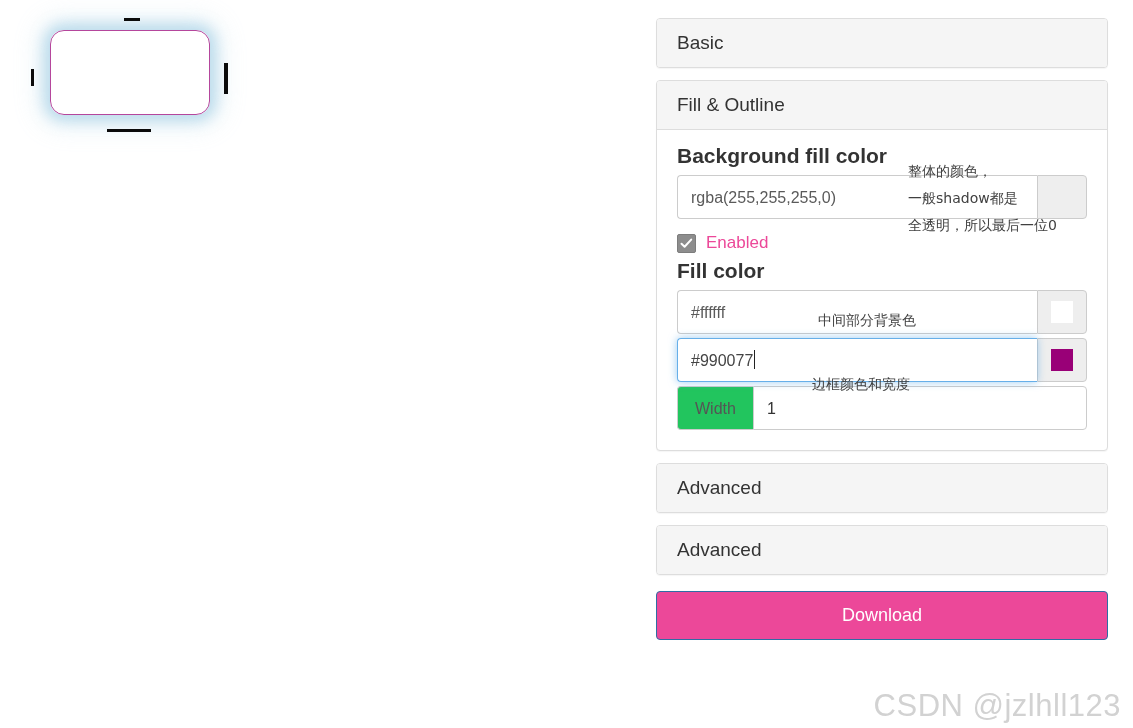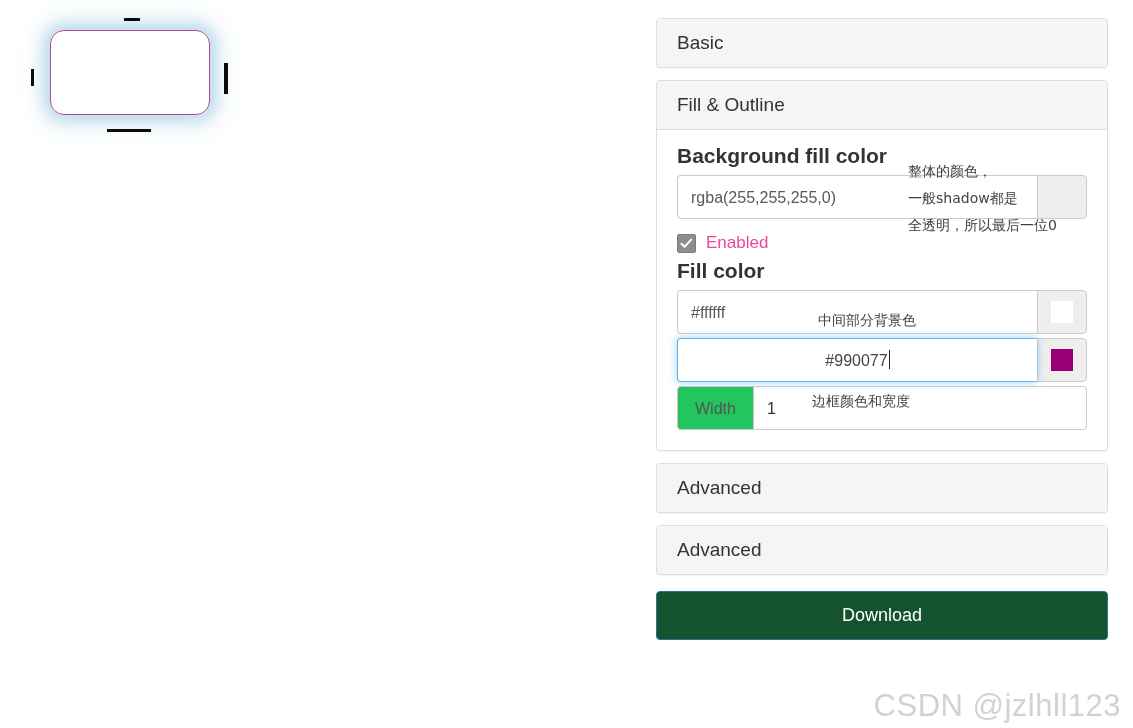--- a/index.html
+++ b/index.html
@@ -148,21 +148,20 @@
     overflow: hidden;
   }
   .input-group.focused .form-control {
     border: 1px solid #66afe9;
     border-right: none;
     border-radius: 4px 0 0 4px;
     box-shadow: 0 0 8px rgba(102,175,233,0.65);
     position: relative;
     z-index: 3;
     color: #444444;
-    text-align: center;
   }
   .caret {
     display: inline-block;
     width: 1px;
     height: 19px;
     background: #222222;
     vertical-align: -3px;
     margin-left: 1px;
   }
   .input-group-addon {
@@ -242,40 +241,40 @@
   
   .btn-download {
     display: block;
     width: 100%;
     box-sizing: border-box;
     margin-top: 16px;
     padding: 13px 0;
     text-align: center;
     font-size: 18px;
     color: #ffffff;
-    background: #14532d;
+    background: #ec4899;
     border: 1px solid #2e6da4;
     border-radius: 4px;
     cursor: pointer;
   }
 
   
   .annotation {
     position: absolute;
     color: #404040;
     font-size: 14px;
     line-height: 27px;
     white-space: pre;
     font-family: "DejaVu Sans", "Liberation Sans", sans-serif;
     z-index: 20;
     pointer-events: none;
   }
   #annotation-bg-fill  { left: 908px; top: 158px; }
   #annotation-fill     { left: 818px; top: 300px; margin-top: 7px; }
-  #annotation-outline  { left: 812px; top: 388px; }
+  #annotation-outline  { left: 812px; top: 371px; }
 
   
   #watermark {
     position: absolute;
     right: 12px;
     bottom: 4px;
     font-size: 31px;
     color: #d2d2d2;
     letter-spacing: 0.5px;
   }

